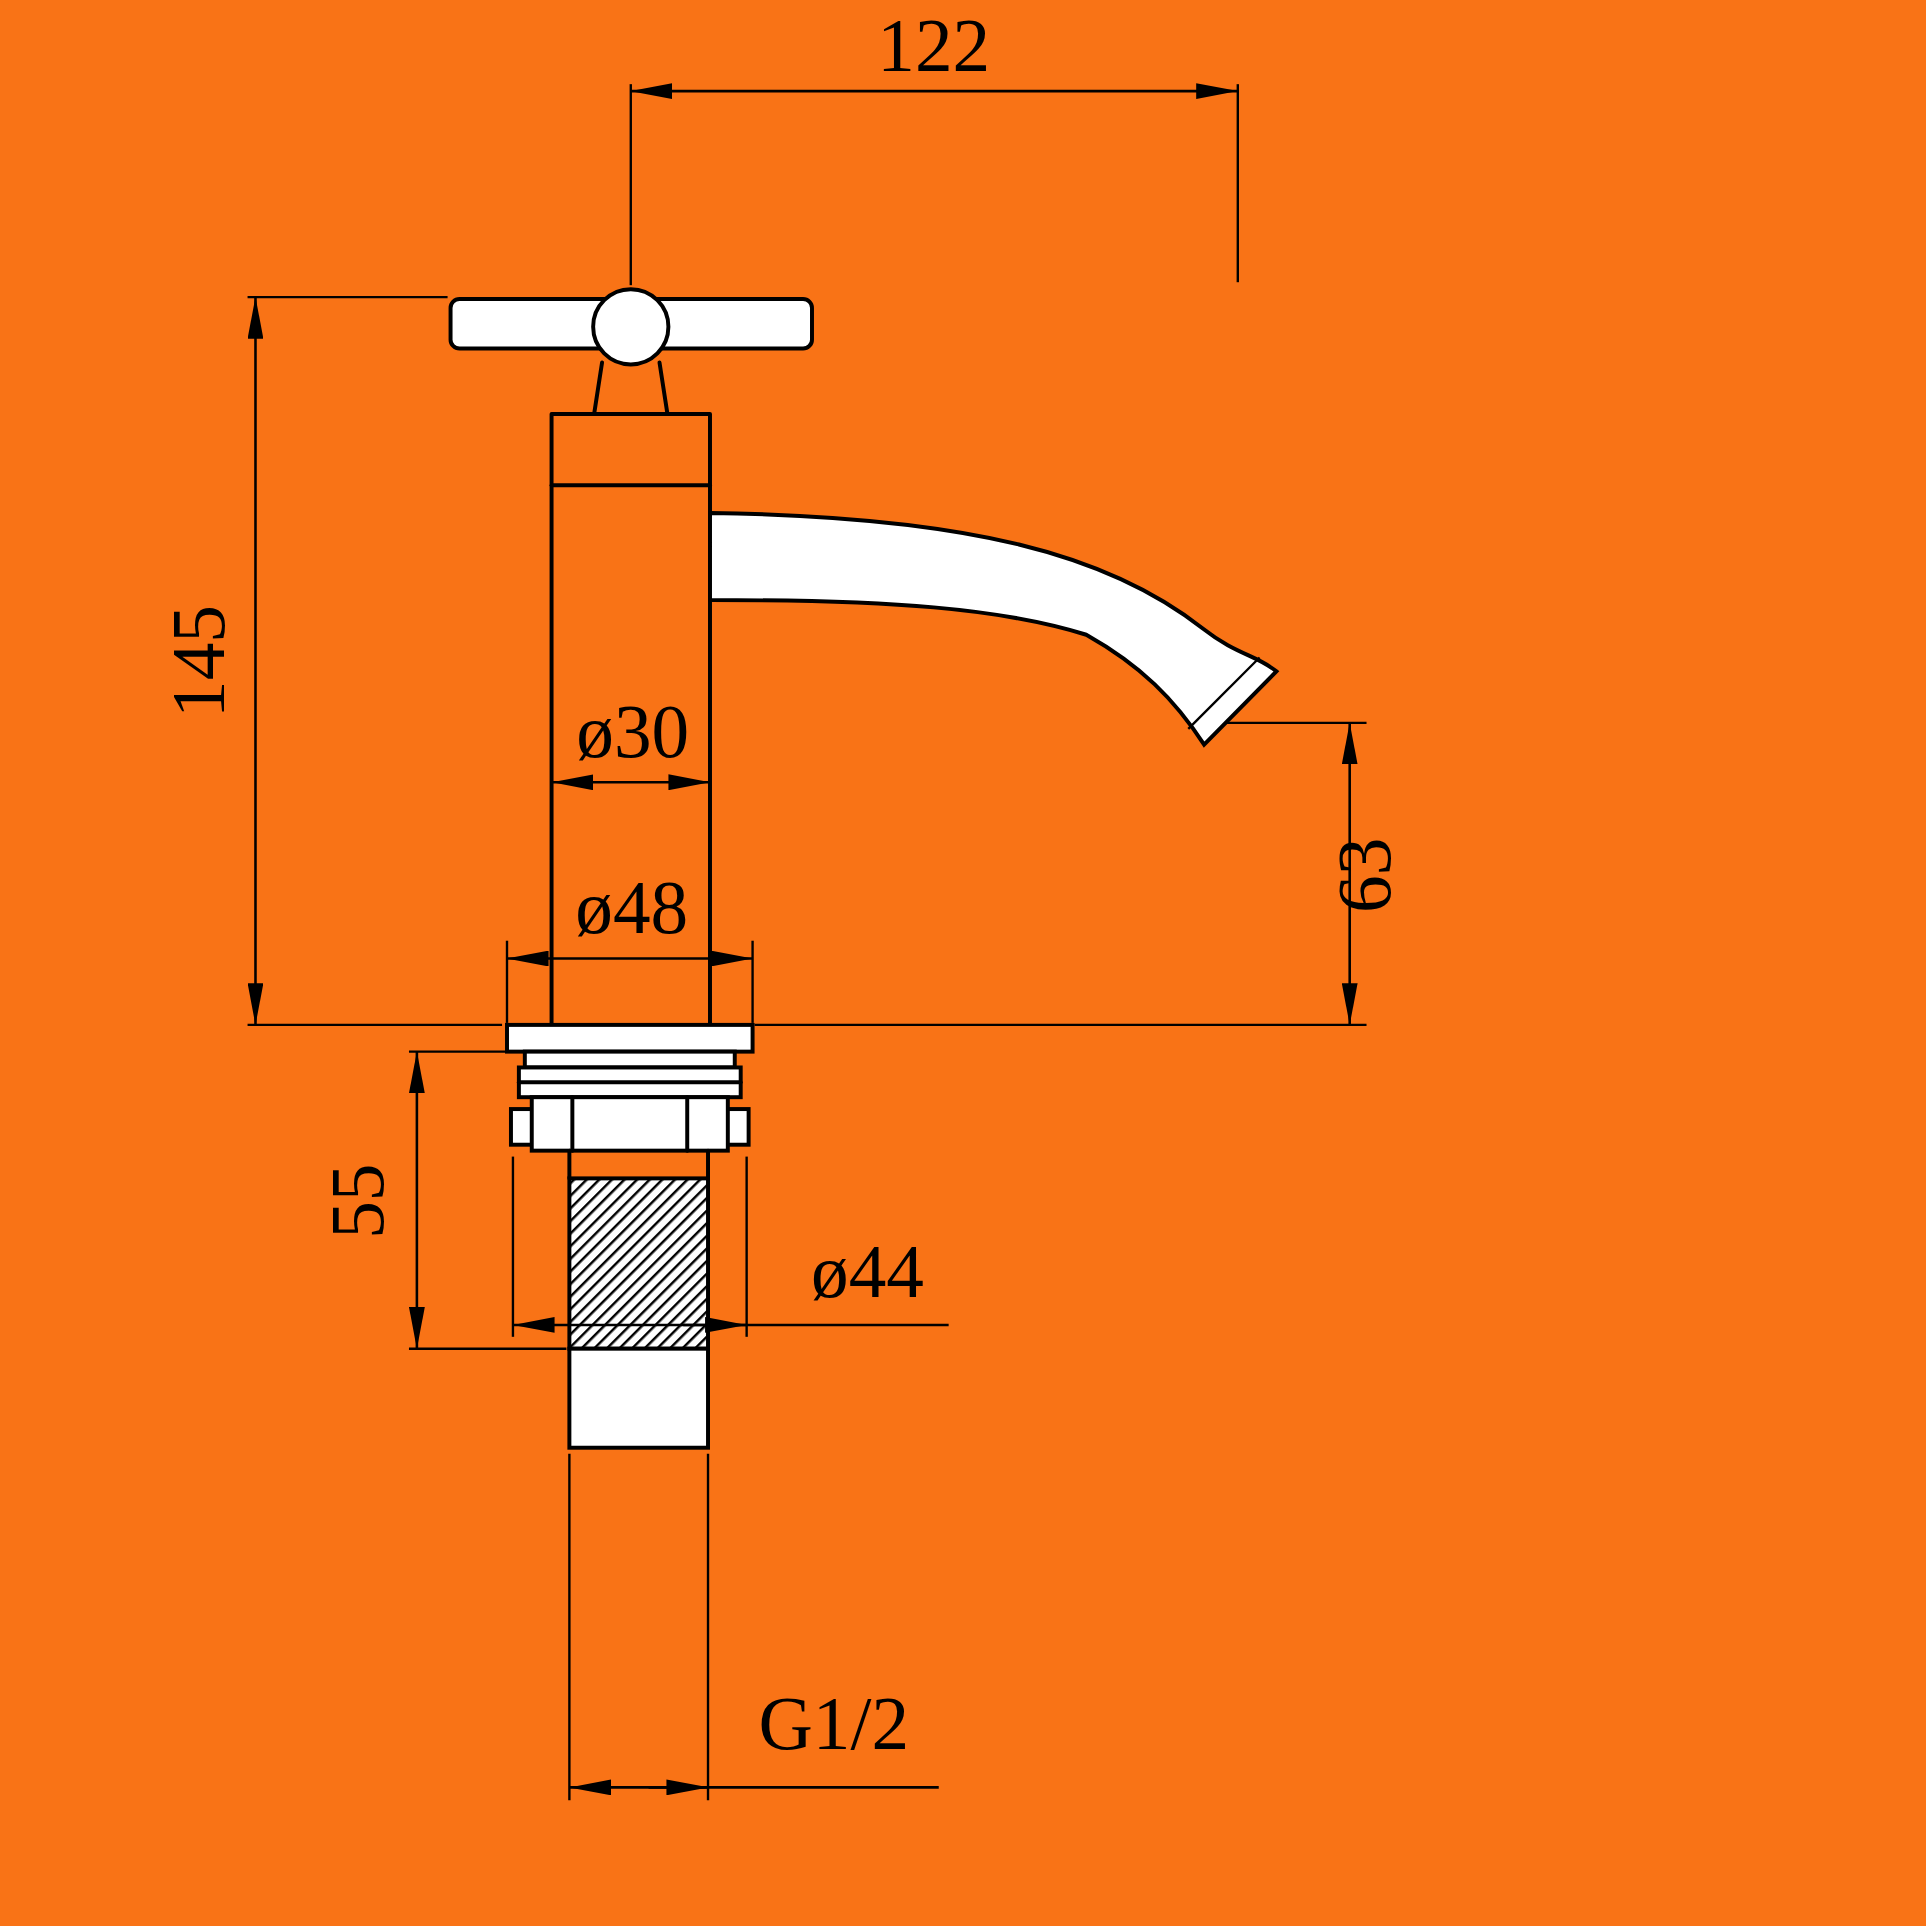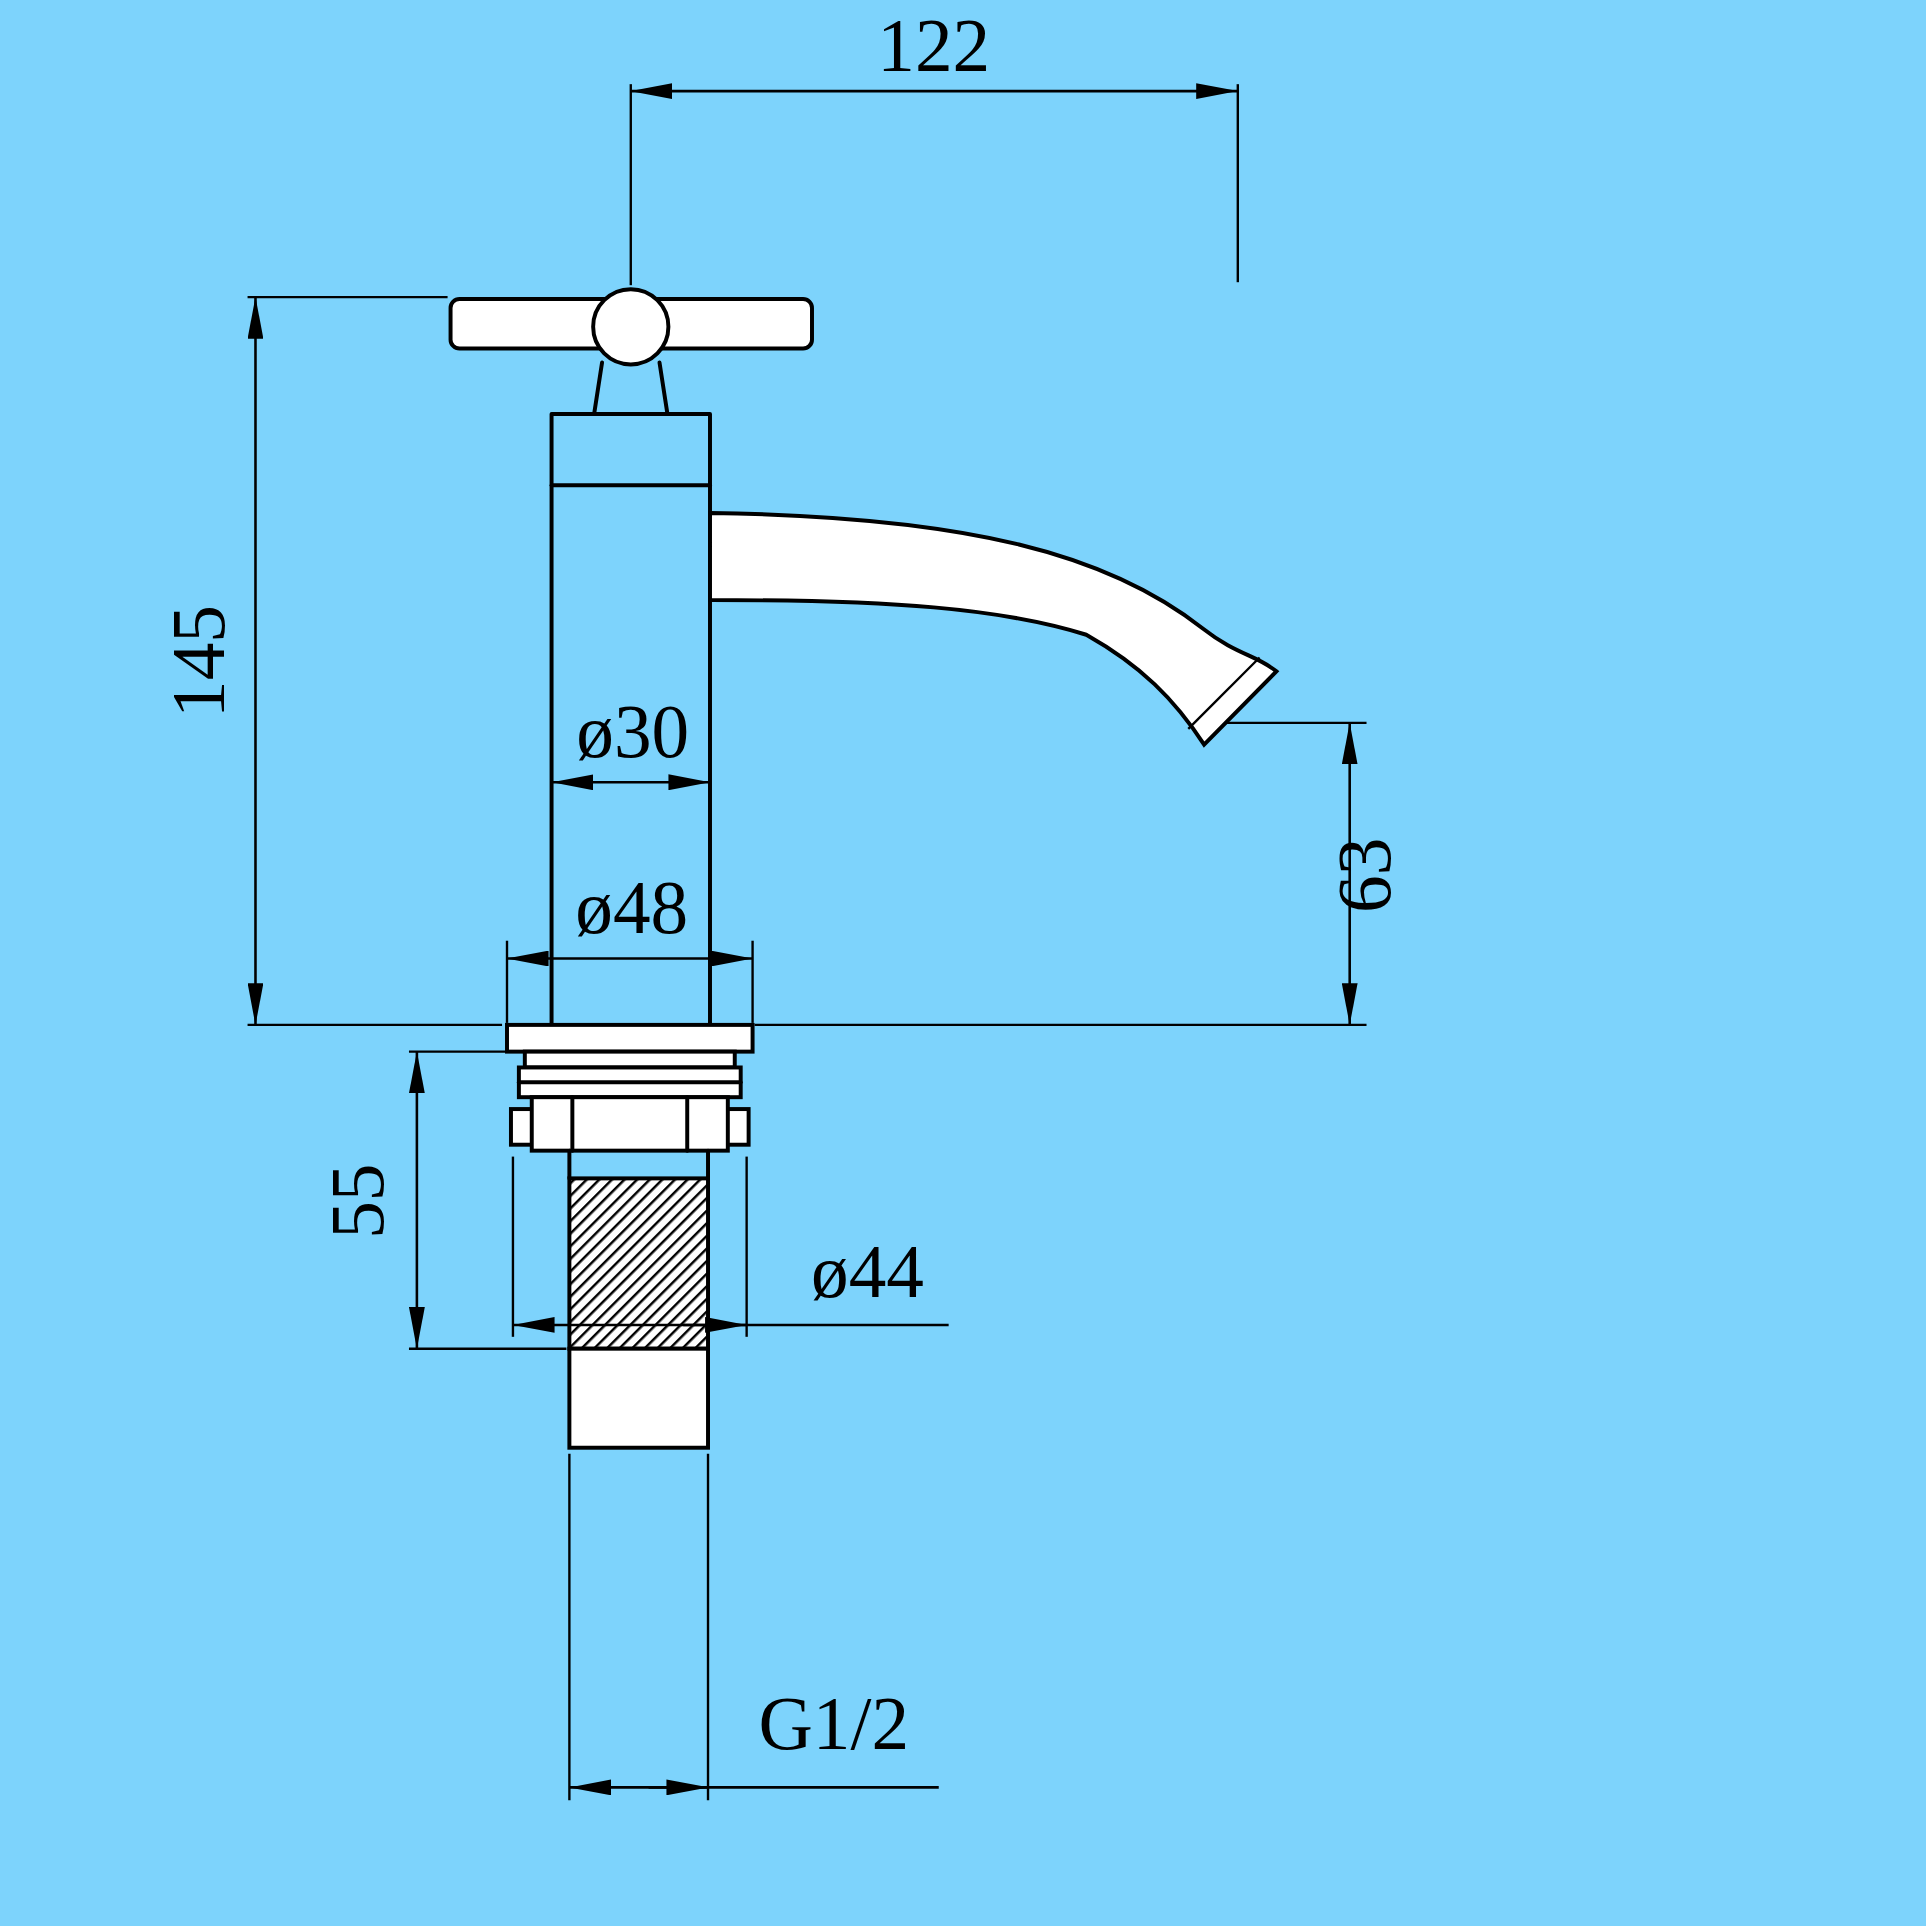--- a/index.html
+++ b/index.html
@@ -6,21 +6,21 @@
     margin: 0;
     padding: 0;
     background: #ffffff;
     width: 1927px;
     height: 1927px;
     font-family: "Liberation Serif", "DejaVu Serif", serif;
   }
   #drawing-wrap {
     width: 1927px;
     height: 1927px;
-    background: #7dd3fc;
+    background: #f97316;
   }
   svg { display: block; }
   .outline { fill: none; stroke: #000; stroke-width: 4; stroke-linecap: round; stroke-linejoin: round; }
   .solidwhite { fill: #ffffff; stroke: #000; stroke-width: 4; }
   .thin { fill: none; stroke: #000; stroke-width: 2.4; }
   .dimline { fill: none; stroke: #000; stroke-width: 2.6; }
   .dimtext {
     font-family: "Liberation Serif", "DejaVu Serif", serif;
     font-size: 76px;
     fill: #000;

